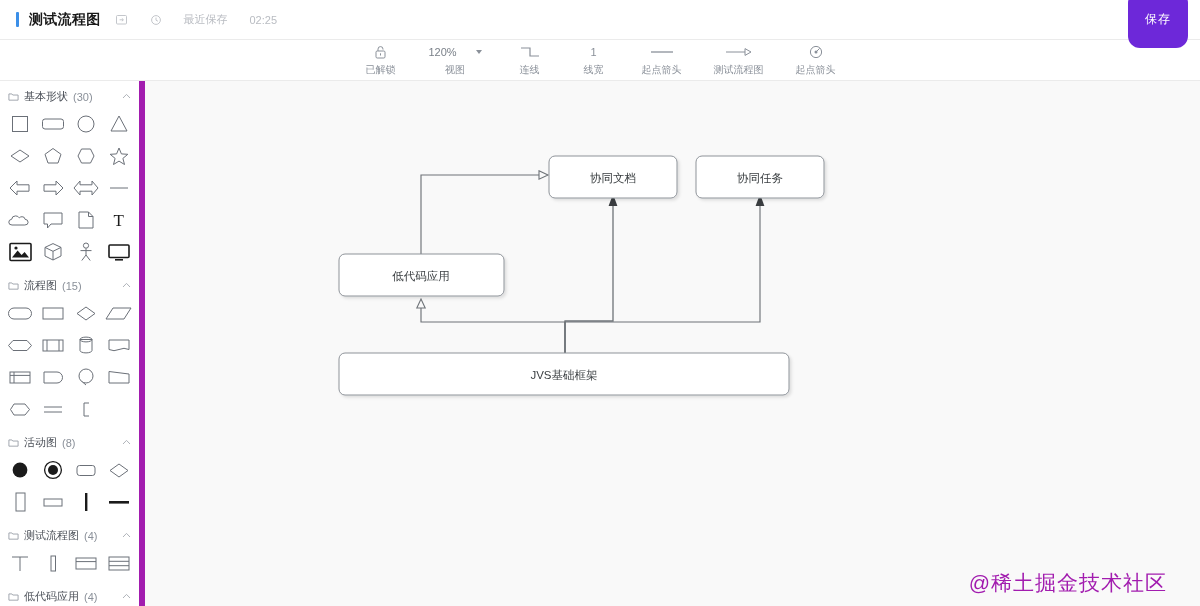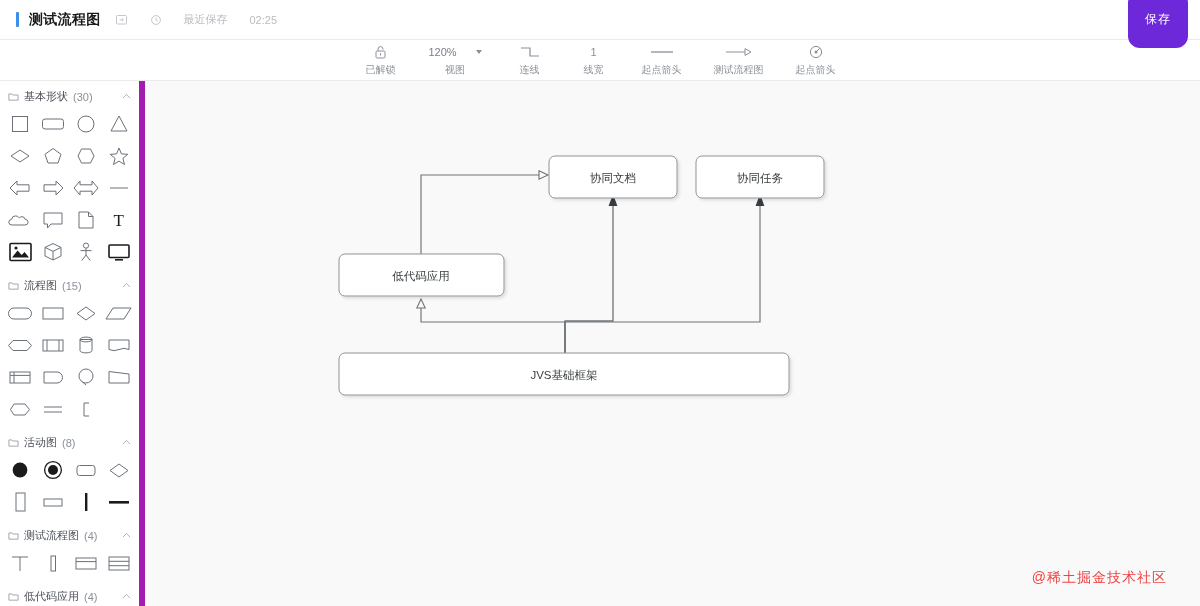--- a/index.html
+++ b/index.html
@@ -104,22 +104,22 @@
     position:absolute; top:0; right:0; width:5px; height:100%;
     background:#fff;
   }
 
   
   .canvas {
     flex:1; position:relative; background:#f9f9f9; overflow:hidden;
   }
   .canvas svg { display:block; position:absolute; left:0; top:0; }
   .watermark {
-    position:absolute; right:33px; bottom:19px;
-    color:#ef4444; font-size:14px; letter-spacing:1px;
+    position:absolute; right:33px; bottom:9px;
+    color:#a21caf; font-size:21px; letter-spacing:1px;
     user-select:none;
   }
 </style>
 </head>
 <body>
 
 <div class="app">
 
   <div class="header">
     <div class="title-accent"></div>

